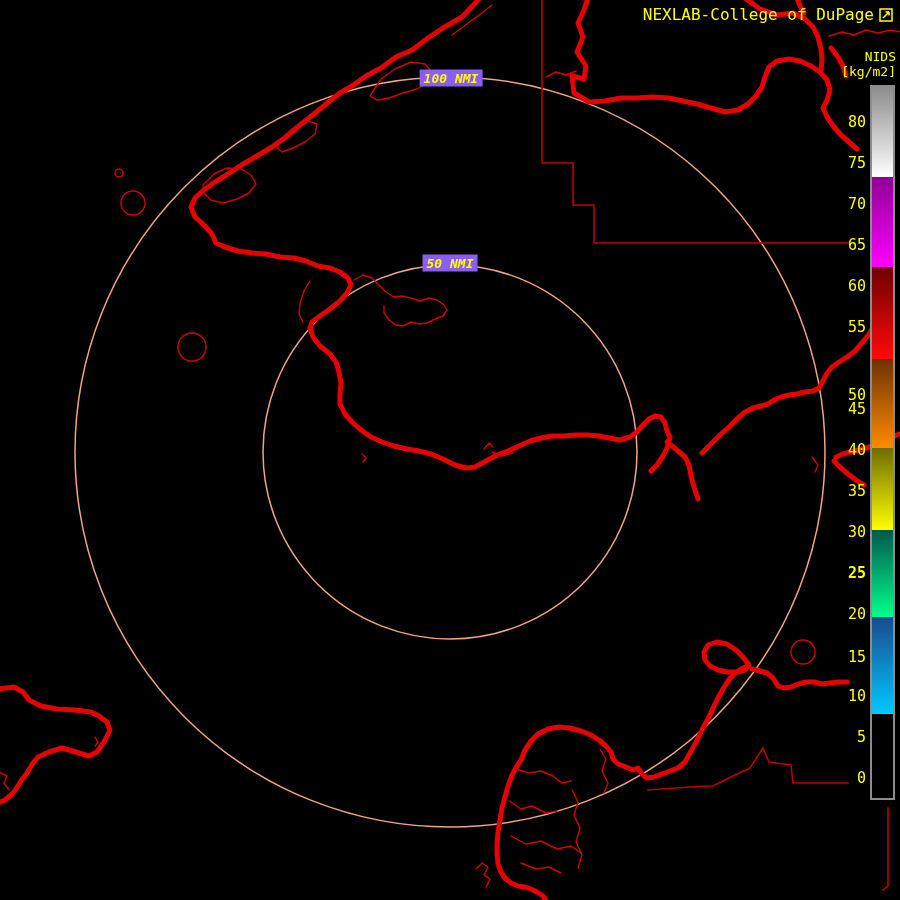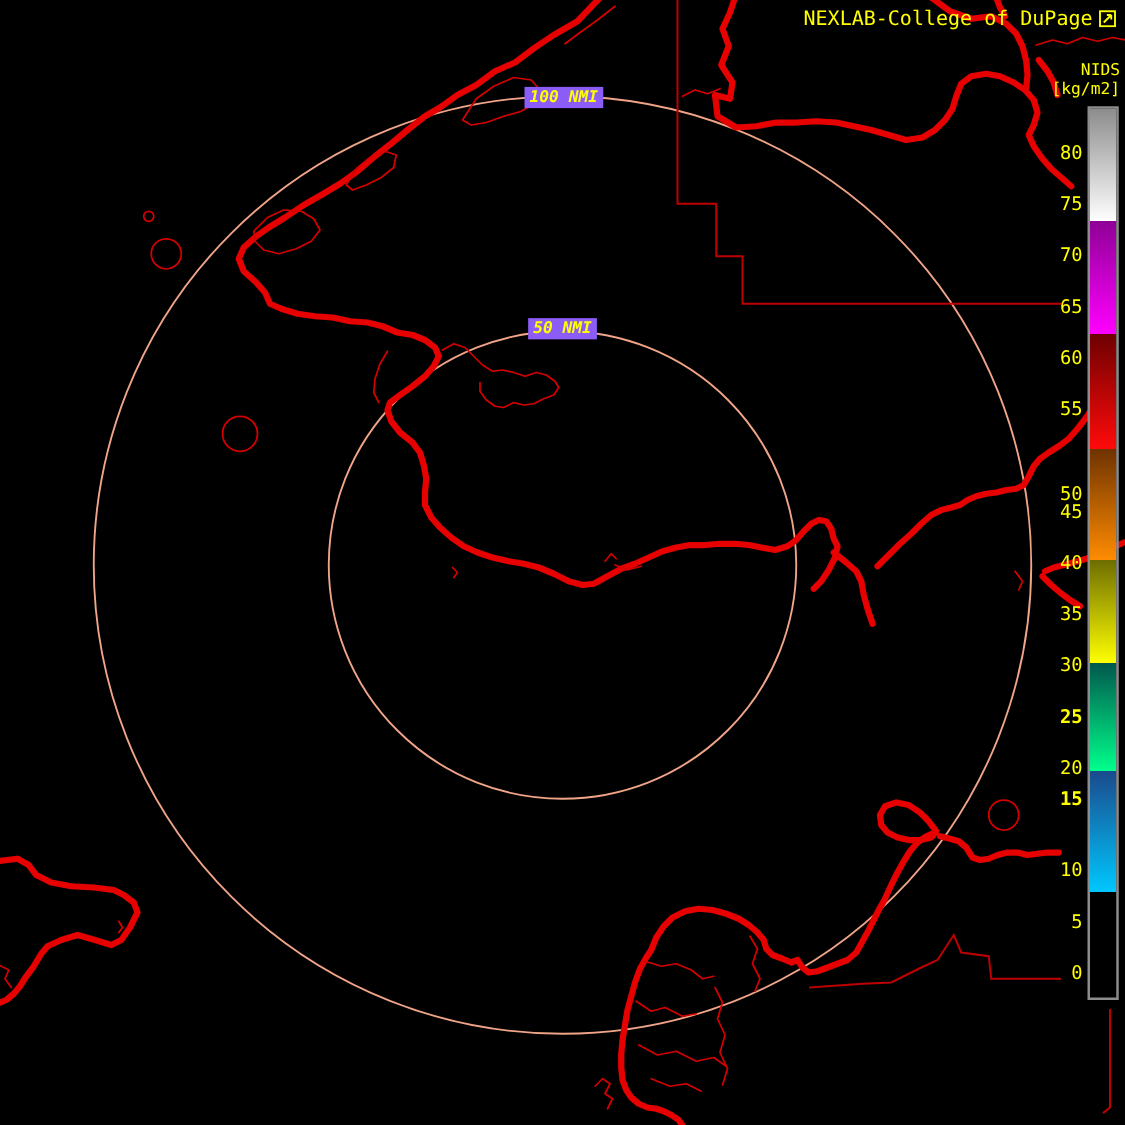--- a/index.html
+++ b/index.html
@@ -108,19 +108,19 @@
       <div class="tick" style="top: 236px;">65</div>
       <div class="tick" style="top: 277px;">60</div>
       <div class="tick" style="top: 318px;">55</div>
       <div class="tick" style="top: 358px; margin-top: 28px;">50</div>
       <div class="tick" style="top: 400px;">45</div>
       <div class="tick" style="top: 441px;">40</div>
       <div class="tick" style="top: 482px;">35</div>
       <div class="tick" style="top: 523px;">30</div>
       <div class="tick" style="top: 564px; font-weight: bold;">25</div>
       <div class="tick" style="top: 605px;">20</div>
-      <div class="tick" style="top: 630px; font-weight: bold;">15</div>
+      <div class="tick" style="top: 648px;">15</div>
       <div class="tick" style="top: 687px;">10</div>
       <div class="tick" style="top: 728px;">5</div>
       <div class="tick" style="top: 769px;">0</div>
     </div>
 
 </div>
 
 </body></html>

